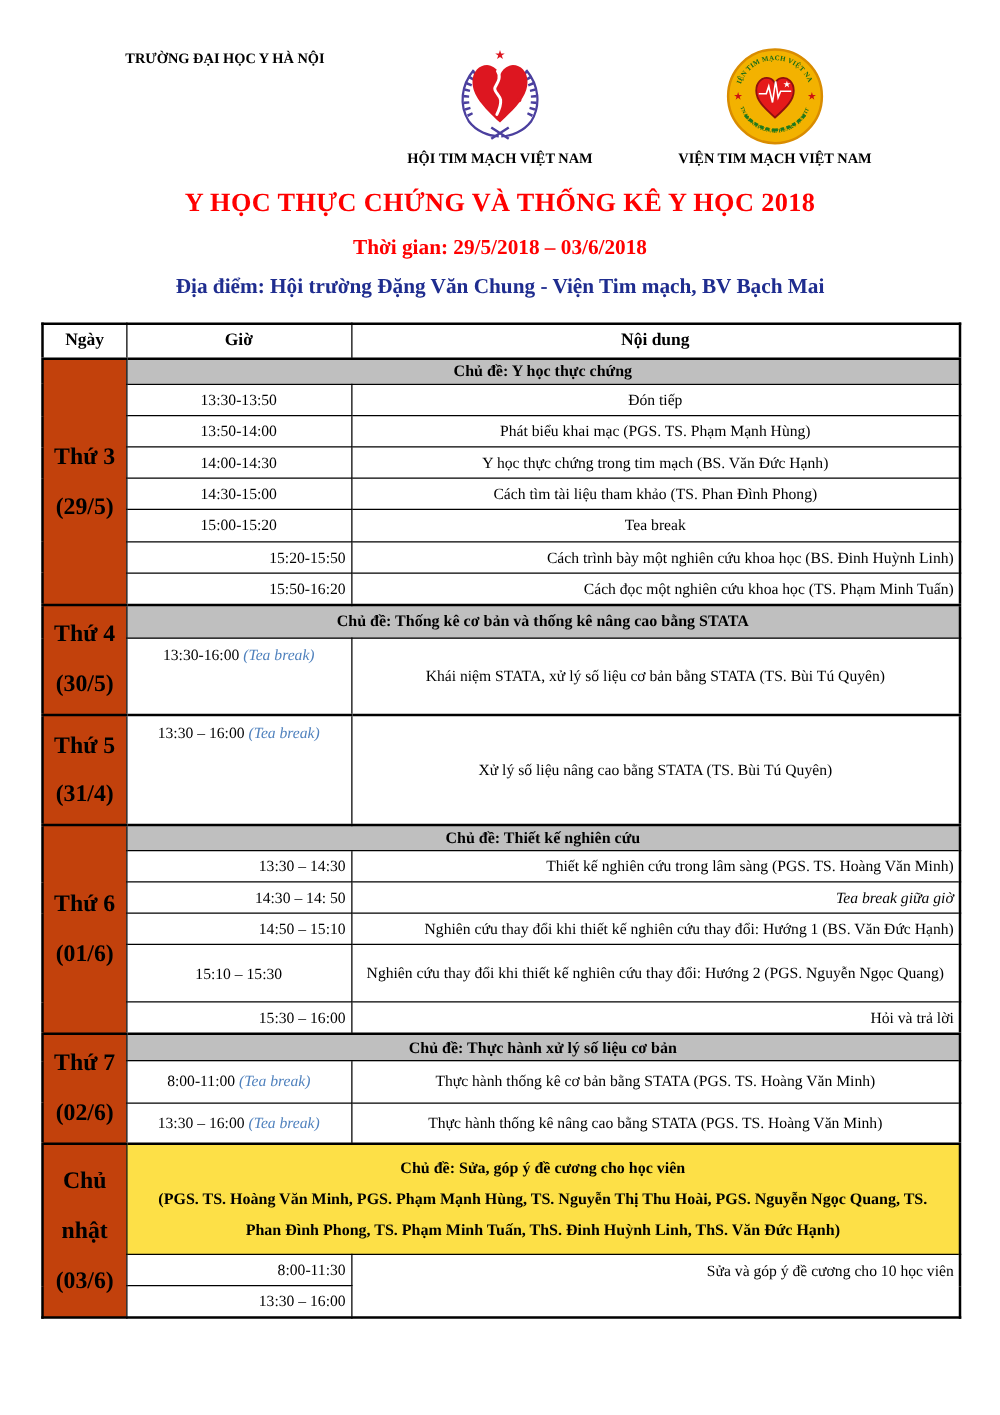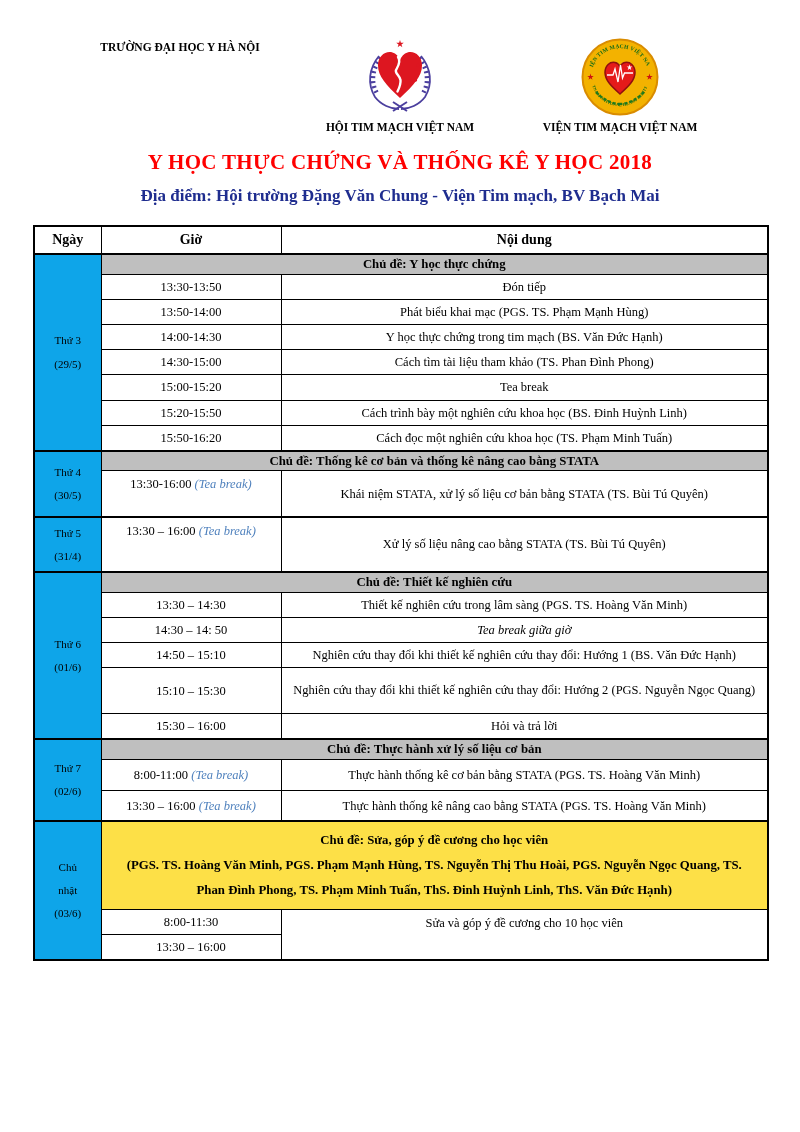--- a/index.html
+++ b/index.html
@@ -26,25 +26,25 @@
   .schedule td {
     border:1px solid #000;
     font-size:12.5px; color:#000;
     text-align:center; vertical-align:middle;
     padding:3px 4px; line-height:1.45;
   }
   tr.block-start td { border-top:2px solid #000; }
   .col-header td { font-weight:bold; font-size:14px; height:22px; }
   td.section-cell { background:#bfbfbf; font-weight:bold; font-size:12.8px; height:17px; padding:1px 16px; line-height:1.3; }
   td.section-cell-multi { background:#fde047; font-weight:bold; font-size:12.8px; padding:6px 10px; line-height:1.95; }
-  td.day-cell { font-weight:normal; font-size:11px; line-height:2.1; background:#0ea5e9; }
+  td.day-cell { font-weight:bold; font-size:19px; line-height:2.1; background:#c2410c; }
   td.time-cell { font-size:12.5px; }
   td.vtop { vertical-align:top; padding-top:4px; }
   tr.r24 td { height:24px; }
-  tr.r25 td { height:25px; }
+  tr.r25 td { height:25px;text-align:right; }
   tr.r31 td { height:31px;margin-left:31px; }
   tr.r46 td { height:46px; }
   .tea-break { color:#2424bc; }
   .tea-break-italic { color:#2424bc; font-style:italic; }
   .tea-note { color:#4f81bd; font-style:italic; }
 </style>
 </head>
 <body>
 
 <div class="page">
@@ -94,20 +94,21 @@
           <path d="M42 56 C33 48 27 42 27 34.5 C27 27.5 32 23.5 37 24.5 C39.5 25 41.2 26.8 42 29 C42.8 26.8 44.5 25 47 24.5 C52 23.5 57 27.5 57 34.5 C57 42 51 48 42 56 Z" fill="#e51a1a" stroke="#8f0f0f" stroke-width="1.5"></path>
           <path d="M29 37 H35 L37 31 L40 44 L42.5 27 L44.5 40 L46.5 35 H55" stroke="#ffffff" stroke-width="1.3" fill="none"></path>
           <polygon points="0,-1 0.225,-0.31 0.95,-0.31 0.36,0.12 0.59,0.81 0,0.38 -0.59,0.81 -0.36,0.12 -0.95,-0.31 -0.225,-0.31" transform="translate(51.5,29.5) scale(3)" fill="#ffffff"></polygon>
         </svg>
       </div>
       <div class="logo-caption">VIỆN TIM MẠCH VIỆT NAM</div>
     </div>
   </div>
 
   <div class="doc-title">Y HỌC THỰC CHỨNG VÀ THỐNG KÊ Y HỌC 2018</div>
+  <div class="doc-time">Thời gian: 29/5/2018 – 03/6/2018</div>
   <div class="doc-location">Địa điểm: Hội trường Đặng Văn Chung - Viện Tim mạch, BV Bạch Mai</div>
 
   <table class="schedule">
     <colgroup>
         <col style="width:67px">
         <col style="width:180px">
         <col style="width:487px">
       </colgroup>
     <tbody>
       <tr class="col-header">

